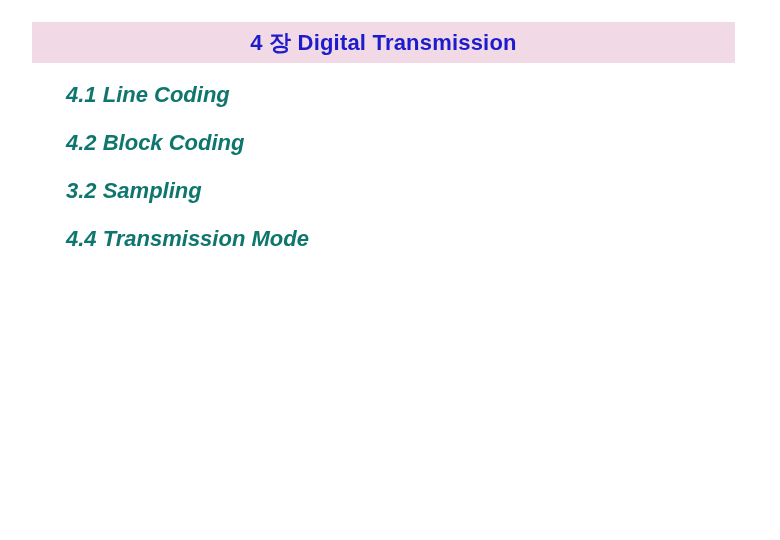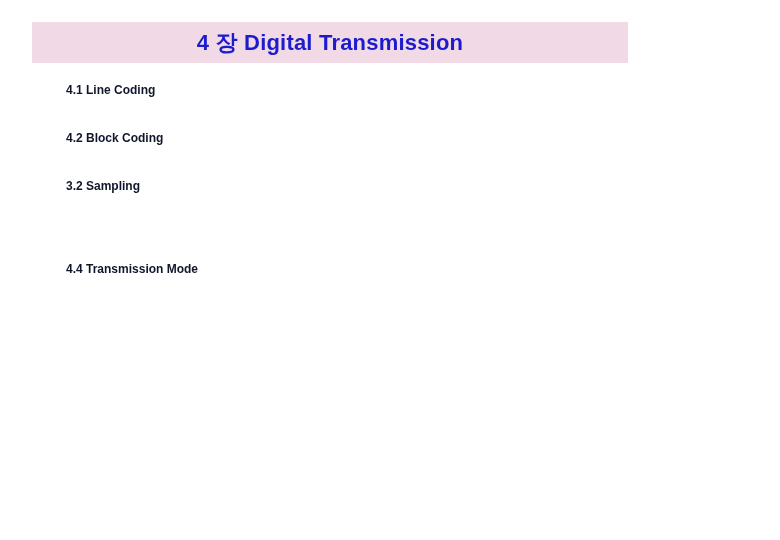--- a/index.html
+++ b/index.html
@@ -18,51 +18,52 @@
     position: absolute;
     left: 0; top: 0;
     width: 780px;
     height: 540px;
     background: #ffffff;
   }
   .title-bar {
     position: absolute;
     left: 32px;
     top: 22px;
-    width: 596px;
+    width: 703px;
     height: 41px;
     background: #f2d9e6;
     display: flex;
     align-items: center;
     justify-content: center;
   }
   .title-text {
     color: #1c1ccc;
     font-size: 22px;
     font-weight: bold;
     letter-spacing: 0.2px;
     white-space: nowrap;
   }
   .bullet-list {
     position: absolute;
     left: 66px;
     top: 78px;
     width: 600px;
   }
   .bullet-item {
-    color: #0f172a;
-    font-size: 12px;
+    color: #0f766e;
+    font-size: 22px;
     font-weight: bold;
     line-height: 1;
     margin-bottom: 0;
+    font-style: italic;
   }
   .bullet-item.b1 { position: absolute; top: 6px;  left: 0; }
   .bullet-item.b2 { position: absolute; top: 54px; left: 0; text-align: right; }
   .bullet-item.b3 { position: absolute; top: 102px; left: 0; }
-  .bullet-item.b4 { position: absolute; top: 150px; left: 0; margin-top: 35px; }
+  .bullet-item.b4 { position: absolute; top: 150px; left: 0; }
 
   
   .footer {
     position: absolute;
     left: 0;
     top: 480px;
     width: 780px;
     height: 60px;
   }
 </style>

